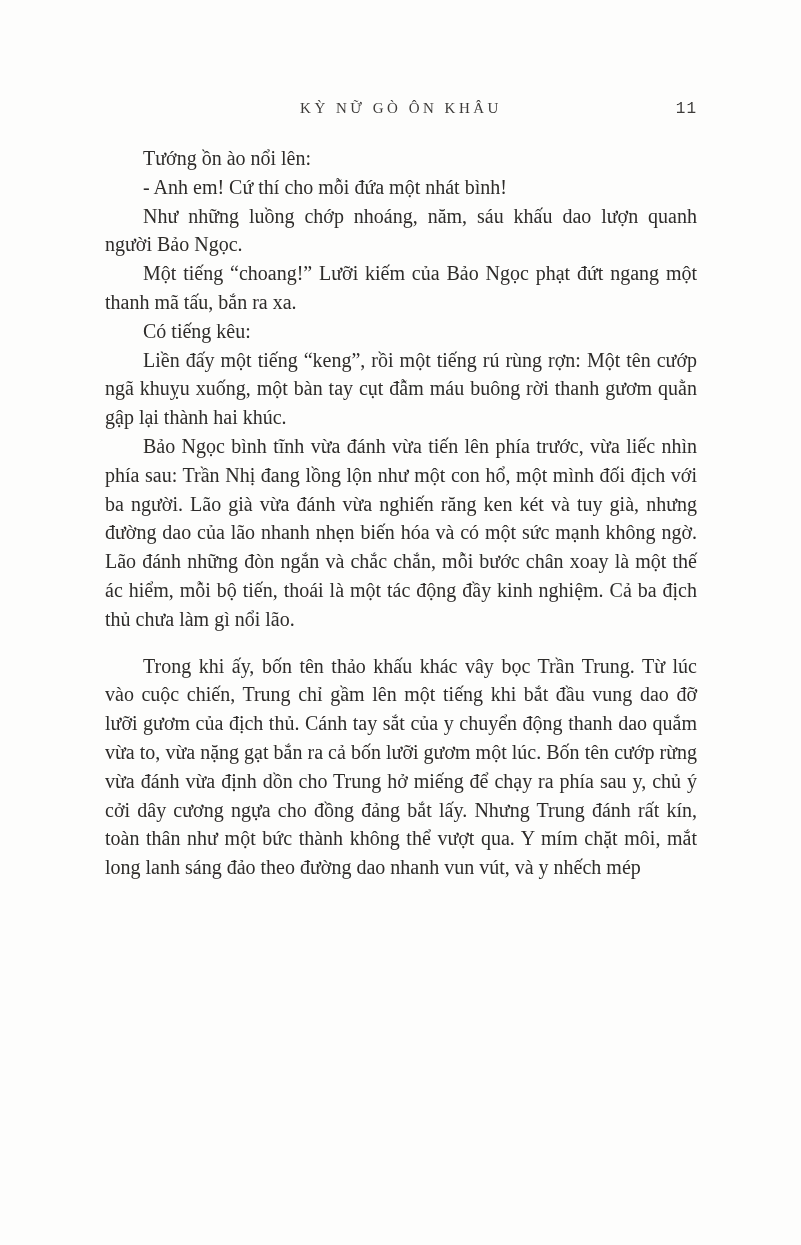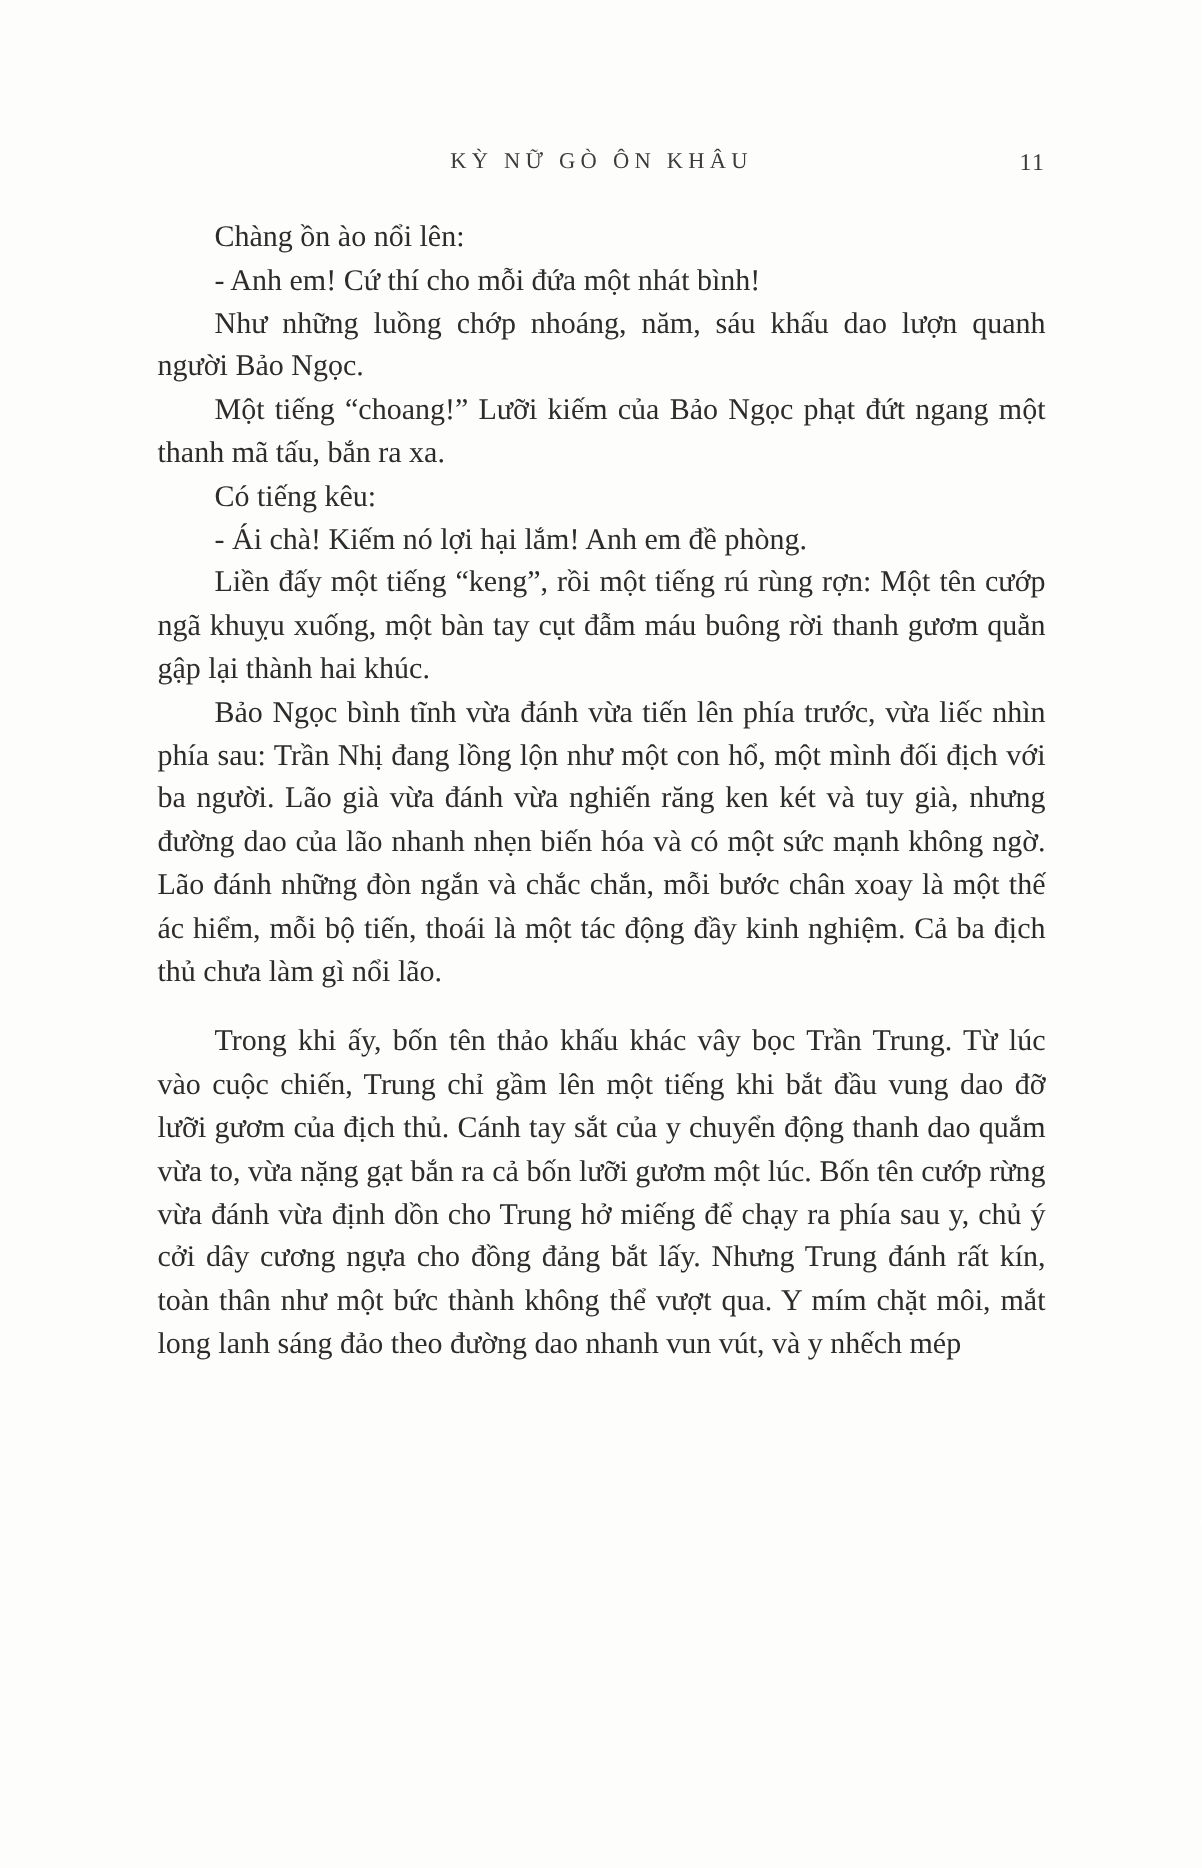--- a/index.html
+++ b/index.html
@@ -31,20 +31,21 @@
     color: #3d3b39;
     white-space: nowrap;
   }
   .running-head .page-number {
     position: absolute;
     right: 0;
     top: 0;
     font-size: 16px;
     letter-spacing: 1px;
     color: #3d3b39;
+    font-family: Liberation Mono, monospace;
   }
   .body-text p {
     margin: 0;
     font-size: 20px;
     line-height: 28.8px;
     text-align: justify;
     text-indent: 38px;
     color: #2e2c2a;
   }
   .body-text p:last-child {
@@ -53,23 +54,22 @@
 </style>
 </head>
 <body>
 
 <div class="page">
   <div class="running-head">
     <span class="title">KỲ NỮ GÒ ÔN KHÂU</span>
     <span class="page-number">11</span>
   </div>
   <div class="body-text" id="paragraphs">
-      <p>Chàng ồn ào nổi lên:</p>
+      <p>Tướng ồn ào nổi lên:</p>
       <p>- Anh em! Cứ thí cho mỗi đứa một nhát bình!</p>
       <p>Như những luồng chớp nhoáng, năm, sáu khấu dao lượn quanh người Bảo Ngọc.</p>
       <p>Một tiếng “choang!” Lưỡi kiếm của Bảo Ngọc phạt đứt ngang một thanh mã tấu, bắn ra xa.</p>
       <p>Có tiếng kêu:</p>
-      <p>- Ái chà! Kiếm nó lợi hại lắm! Anh em đề phòng.</p>
       <p>Liền đấy một tiếng “keng”, rồi một tiếng rú rùng rợn: Một tên cướp ngã khuỵu xuống, một bàn tay cụt đẫm máu buông rời thanh gươm quằn gập lại thành hai khúc.</p>
       <p>Bảo Ngọc bình tĩnh vừa đánh vừa tiến lên phía trước, vừa liếc nhìn phía sau: Trần Nhị đang lồng lộn như một con hổ, một mình đối địch với ba người. Lão già vừa đánh vừa nghiến răng ken két và tuy già, nhưng đường dao của lão nhanh nhẹn biến hóa và có một sức mạnh không ngờ. Lão đánh những đòn ngắn và chắc chắn, mỗi bước chân xoay là một thế ác hiểm, mỗi bộ tiến, thoái là một tác động đầy kinh nghiệm. Cả ba địch thủ chưa làm gì nổi lão.</p>
       <p>Trong khi ấy, bốn tên thảo khấu khác vây bọc Trần Trung. Từ lúc vào cuộc chiến, Trung chỉ gầm lên một tiếng khi bắt đầu vung dao đỡ lưỡi gươm của địch thủ. Cánh tay sắt của y chuyển động thanh dao quắm vừa to, vừa nặng gạt bắn ra cả bốn lưỡi gươm một lúc. Bốn tên cướp rừng vừa đánh vừa định dồn cho Trung hở miếng để chạy ra phía sau y, chủ ý cởi dây cương ngựa cho đồng đảng bắt lấy. Nhưng Trung đánh rất kín, toàn thân như một bức thành không thể vượt qua. Y mím chặt môi, mắt long lanh sáng đảo theo đường dao nhanh vun vút, và y nhếch mép</p>
     </div>
 </div>
 
 </body></html>

